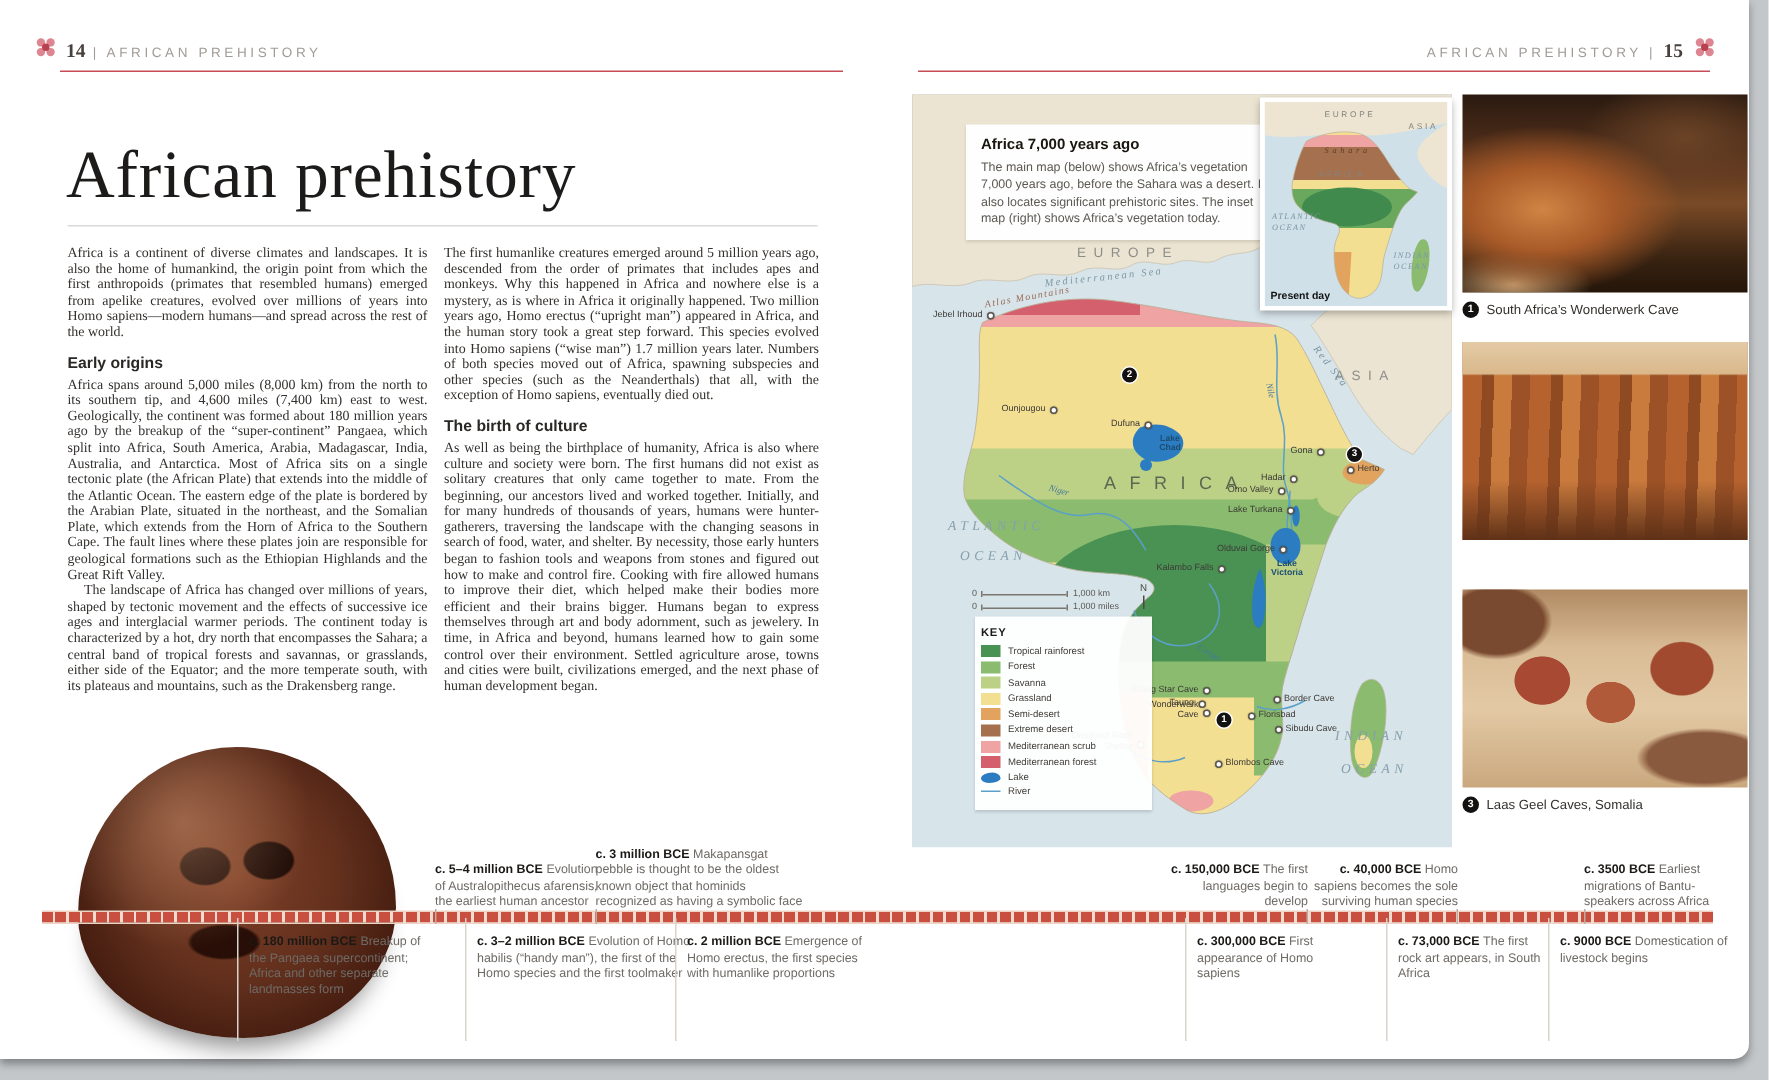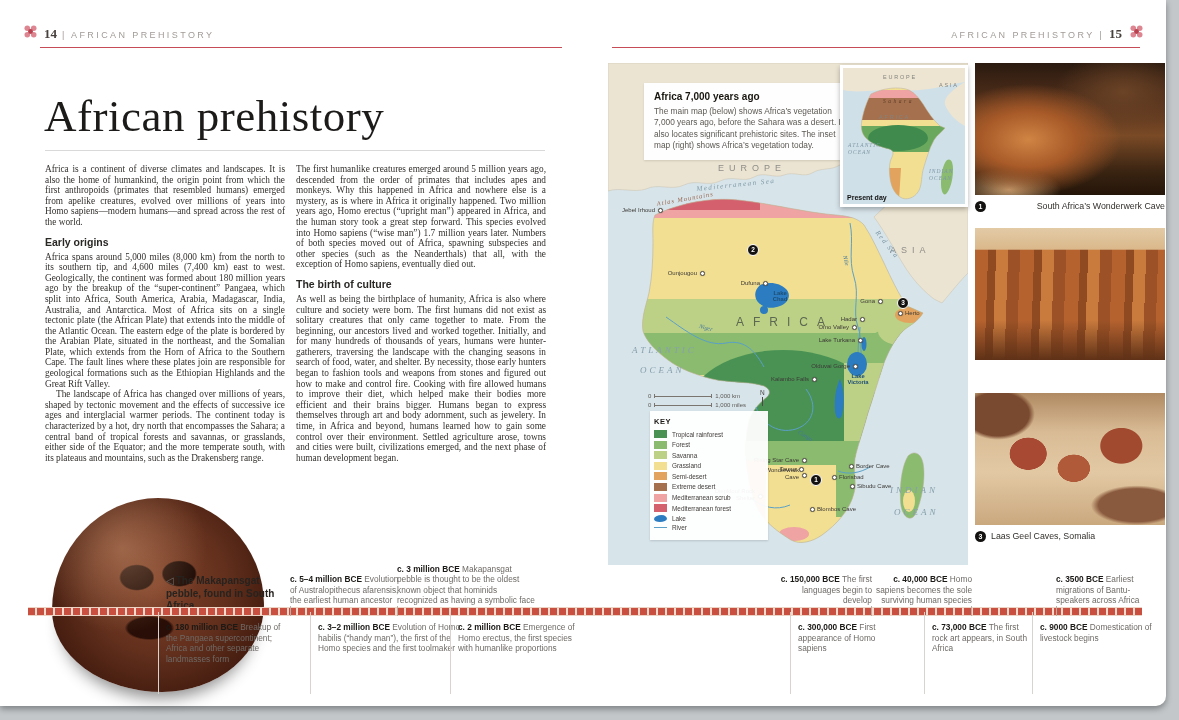--- a/index.html
+++ b/index.html
@@ -87,21 +87,21 @@
     linear-gradient(180deg,#e3cba6 0%,#dab88b 16%,rgba(0,0,0,0) 17%),
     repeating-linear-gradient(92deg,#b5622f 0 14px,#8f4a22 14px 22px,#c97a3d 22px 34px,#9c5226 34px 46px);}
   .photo3{top:393px;background:
     radial-gradient(ellipse 16% 20% at 28% 46%,#a84a33 0 60%,rgba(0,0,0,0) 62%),
     radial-gradient(ellipse 14% 17% at 52% 57%,#b05a3a 0 60%,rgba(0,0,0,0) 62%),
     radial-gradient(ellipse 18% 22% at 77% 40%,#a14a30 0 60%,rgba(0,0,0,0) 63%),
     radial-gradient(ellipse 30% 30% at 12% 16%,#7a4a30 0 55%,rgba(0,0,0,0) 65%),
     radial-gradient(ellipse 40% 25% at 85% 85%,#8a5a3e 0 50%,rgba(0,0,0,0) 60%),
     linear-gradient(180deg,#b08a62 0%,#d9bc96 30%,#e2c9a4 60%,#caa87e 100%);}
   .photo-cap{position:absolute;left:975px;width:190px;display:flex;gap:5px;align-items:flex-start;font-size:8.8px;color:#33302c;line-height:1.2;}
-  .cap1{top:201px;justify-content:space-between;} .cap2{top:366px;} .cap3{top:531px;}
+  .cap1{top:201px;} .cap2{top:366px;} .cap3{top:531px;}
   .badge{flex:0 0 auto;width:11px;height:11px;border-radius:50%;background:#141210;color:#fff;font-size:7px;font-weight:700;text-align:center;line-height:11px;}
   
   .timeline{position:absolute;left:0;top:565px;width:1166px;height:141px;}
   .tl-band{position:absolute;left:28px;right:24px;top:42px;height:7px;background:repeating-linear-gradient(90deg,#c94f41 0 7px,#f0dccf 7px 9px);border-top:1px solid #ecd3c4;border-bottom:1px solid #ecd3c4;}
   .tl-entry{position:absolute;font-size:8.3px;line-height:1.28;color:#6e6a66;}
   .tl-date{font-weight:700;color:#1b1916;}
   .tl-top{bottom:100px;}
   .tl-bottom{top:57px;}
   .al-right{text-align:right;}
   .tl-top .tick{position:absolute;top:100%;height:10px;width:1px;background:#bbaea5;}
@@ -150,23 +150,20 @@
     <p>Africa spans around 5,000 miles (8,000 km) from the north to its southern tip, and 4,600 miles (7,400 km) east to west. Geologically, the continent was formed about 180 million years ago by the breakup of the “super-continent” Pangaea, which split into Africa, South America, Arabia, Madagascar, India, Australia, and Antarctica. Most of Africa sits on a single tectonic plate (the African Plate) that extends into the middle of the Atlantic Ocean. The eastern edge of the plate is bordered by the Arabian Plate, situated in the northeast, and the Somalian Plate, which extends from the Horn of Africa to the Southern Cape. The fault lines where these plates join are responsible for geological formations such as the Ethiopian Highlands and the Great Rift Valley.</p>
     <p class="p-indent">The landscape of Africa has changed over millions of years, shaped by tectonic movement and the effects of successive ice ages and interglacial warmer periods. The continent today is characterized by a hot, dry north that encompasses the Sahara; a central band of tropical forests and savannas, or grasslands, either side of the Equator; and the more temperate south, with its plateaus and mountains, such as the Drakensberg range.</p>
   </div>
   <div class="col col2">
     <p>The first humanlike creatures emerged around 5 million years ago, descended from the order of primates that includes apes and monkeys. Why this happened in Africa and nowhere else is a mystery, as is where in Africa it originally happened. Two million years ago, Homo erectus (“upright man”) appeared in Africa, and the human story took a great step forward. This species evolved into Homo sapiens (“wise man”) 1.7 million years later. Numbers of both species moved out of Africa, spawning subspecies and other species (such as the Neanderthals) that all, with the exception of Homo sapiens, eventually died out.</p>
     <p class="sec-h">The birth of culture</p>
     <p>As well as being the birthplace of humanity, Africa is also where culture and society were born. The first humans did not exist as solitary creatures that only came together to mate. From the beginning, our ancestors lived and worked together. Initially, and for many hundreds of thousands of years, humans were hunter-gatherers, traversing the landscape with the changing seasons in search of food, water, and shelter. By necessity, those early hunters began to fashion tools and weapons from stones and figured out how to make and control fire. Cooking with fire allowed humans to improve their diet, which helped make their bodies more efficient and their brains bigger. Humans began to express themselves through art and body adornment, such as jewelery. In time, in Africa and beyond, humans learned how to gain some control over their environment. Settled agriculture arose, towns and cities were built, civilizations emerged, and the next phase of human development began.</p>
   </div>
 
   <div class="pebble"></div>
-  <div class="pebble-cap">
-    <span class="arr">◁</span><span>The Makapansgat pebble, found in South Africa</span>
-  </div>
 
   <div class="map">
     <svg width="360" height="502" viewBox="0 0 360 502">
       <rect x="0" y="0" width="360" height="502" fill="#d7e4ea"></rect>
 
       <path d="M0,0 H360 V36 L330,42 C315,50 300,52 290,62 C280,72 268,78 258,88 C250,96 240,96 232,102 C222,108 214,104 204,110 C196,115 186,108 176,112 C166,116 156,108 146,114 C136,120 124,112 112,118 C100,124 88,116 76,122 C64,128 50,120 38,126 C26,130 12,124 0,128 Z" fill="#ece4d2" stroke="#c8c0ac" stroke-width="0.5"></path>
 
       <path d="M360,40 L360,210 C352,218 344,228 334,240 L326,236 C318,230 310,222 304,214 C296,204 290,192 284,182 C278,172 272,162 266,154 C276,144 288,134 300,124 C315,110 335,92 360,40 Z" fill="#ece4d2" stroke="#c8c0ac" stroke-width="0.5"></path>
 
       <defs>

